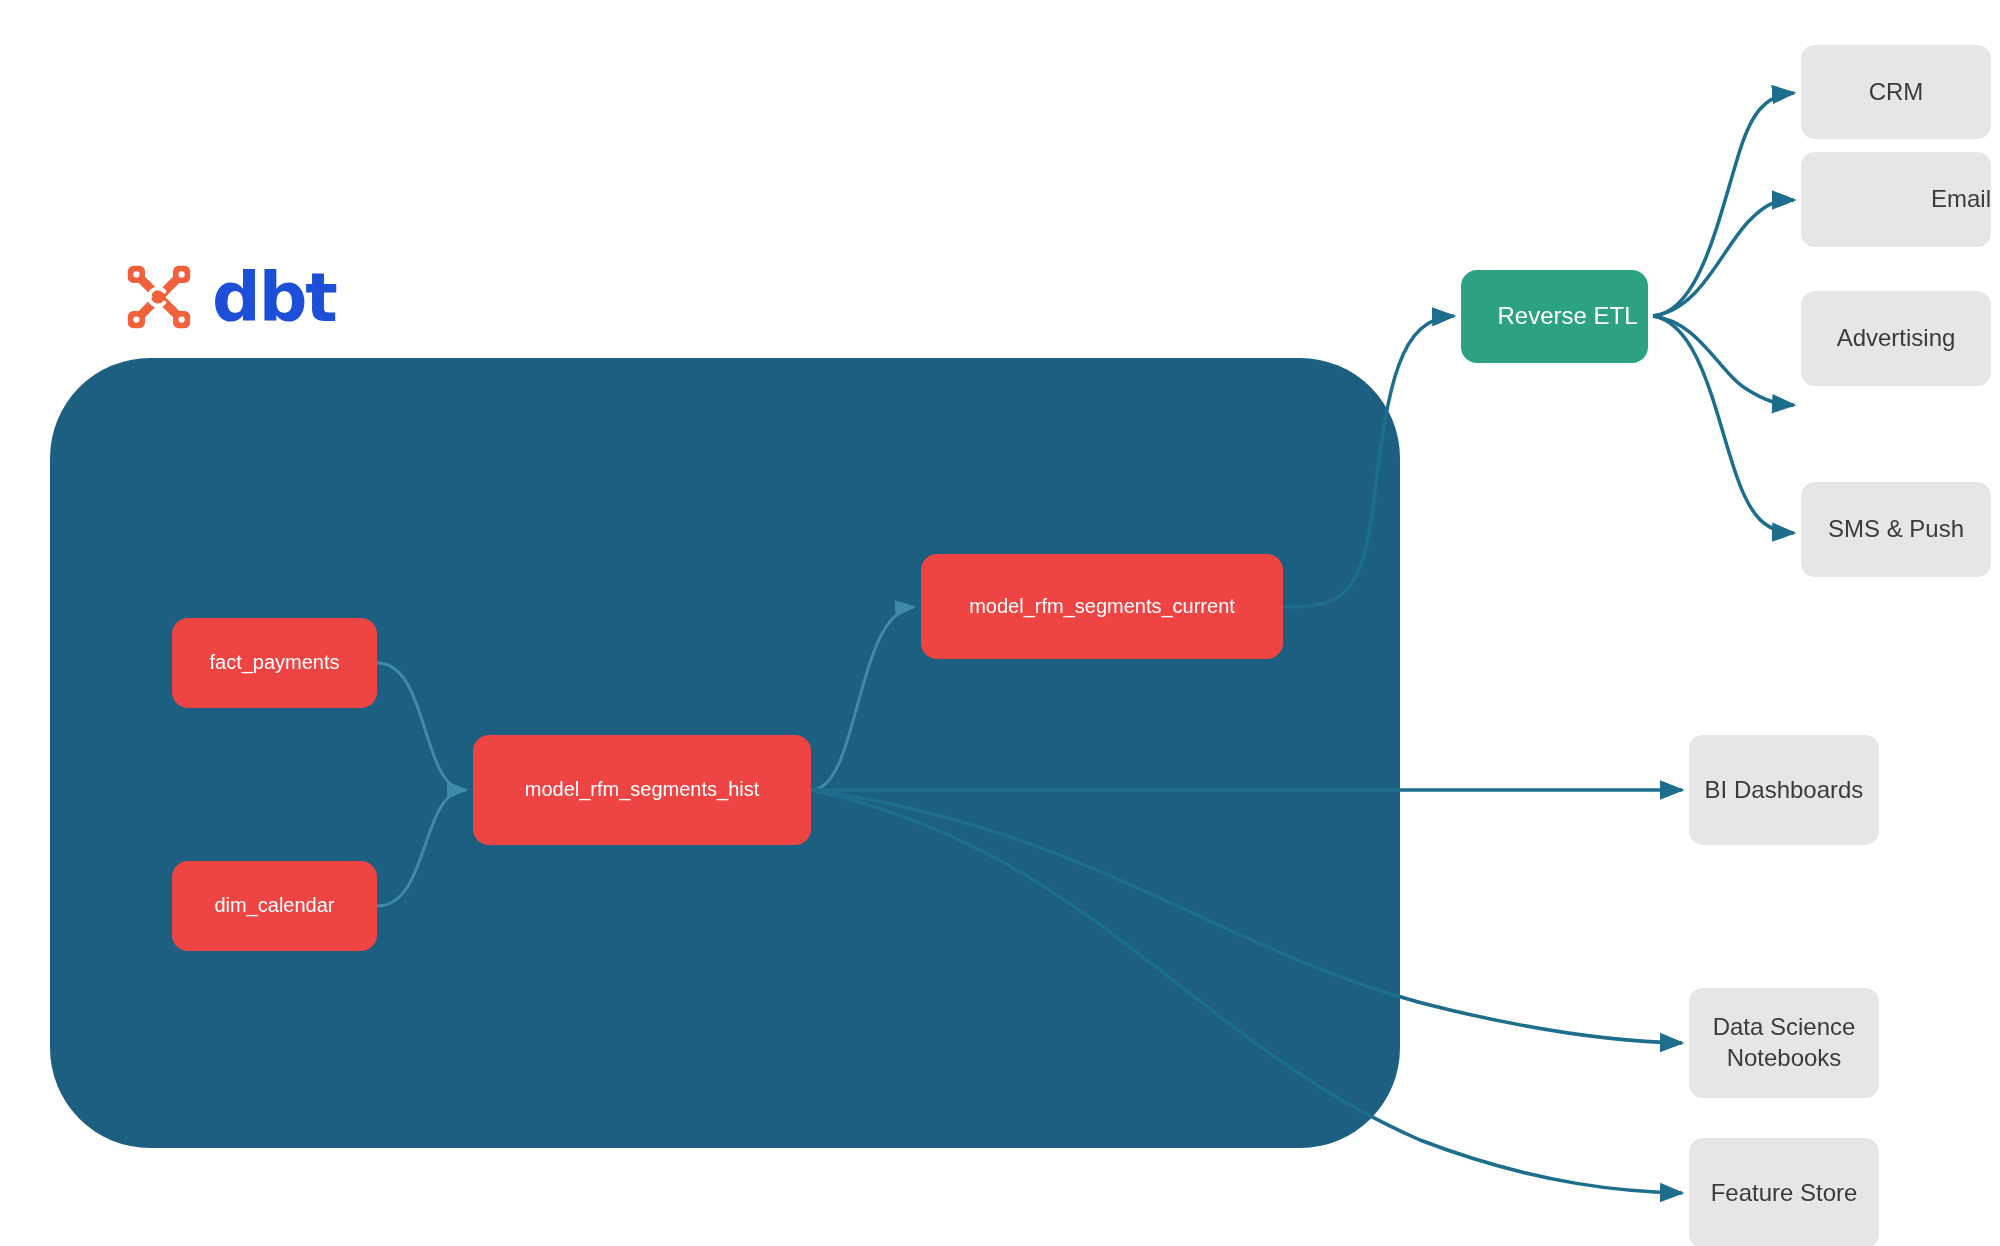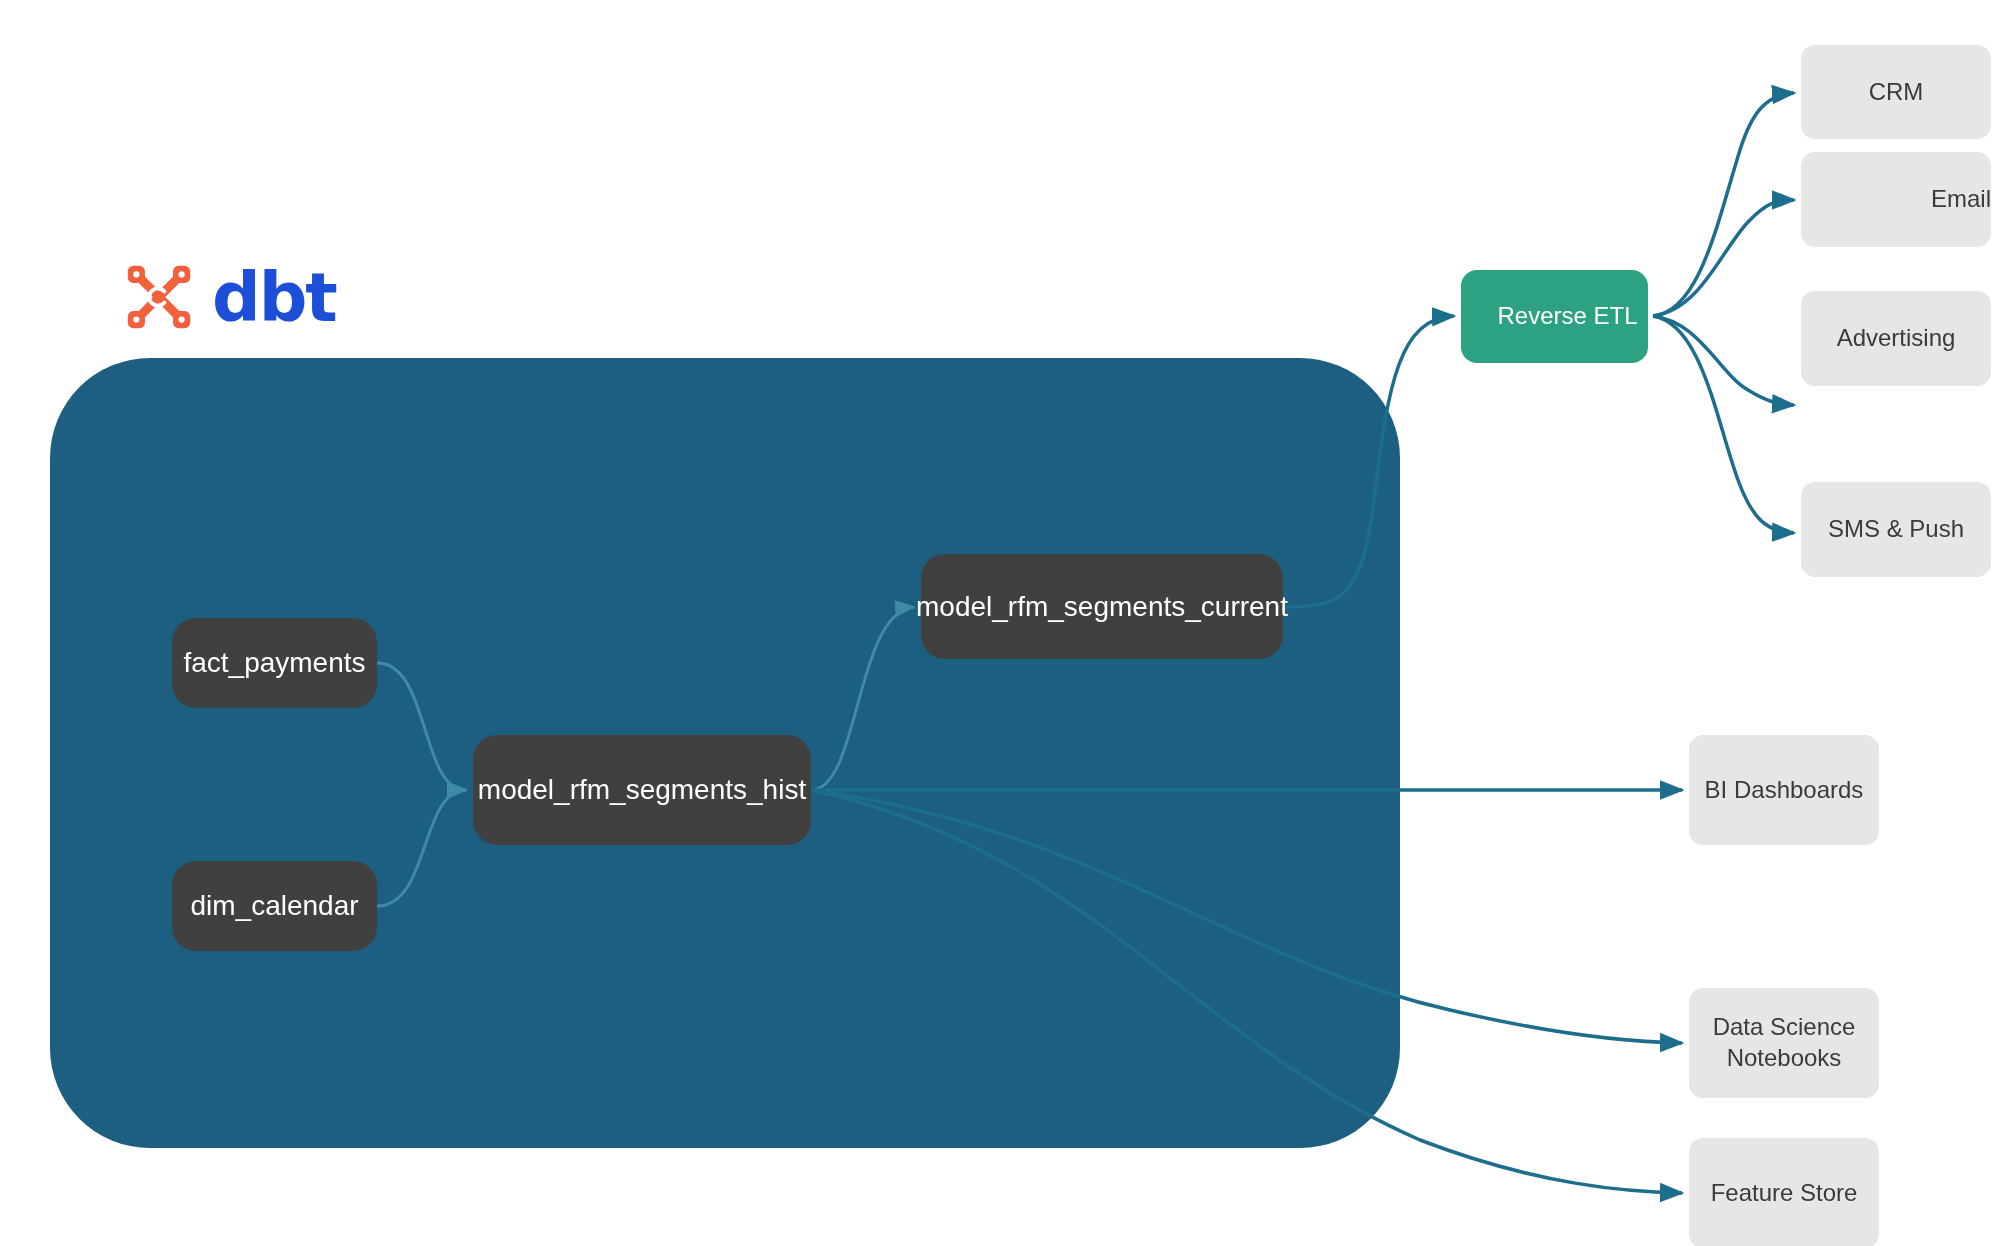--- a/index.html
+++ b/index.html
@@ -59,24 +59,24 @@
     position: absolute;
     box-sizing: border-box;
     display: flex;
     align-items: center;
     justify-content: center;
     text-align: center;
     border-radius: 14px;
     line-height: 1.28;
   }
   .node-model {
-    background: #404040;
+    background: #ef4444;
     color: #ffffff;
-    font-size: 28px;
-    border-radius: 24px;
+    font-size: 20px;
+    border-radius: 16px;
   }
   .node-green {
     background: #2da283;
     color: #ffffff;
     font-size: 24px;
     border-radius: 16px;
     padding-left: 26px;
   }
   .node-gray {
     background: #e6e6e6;

